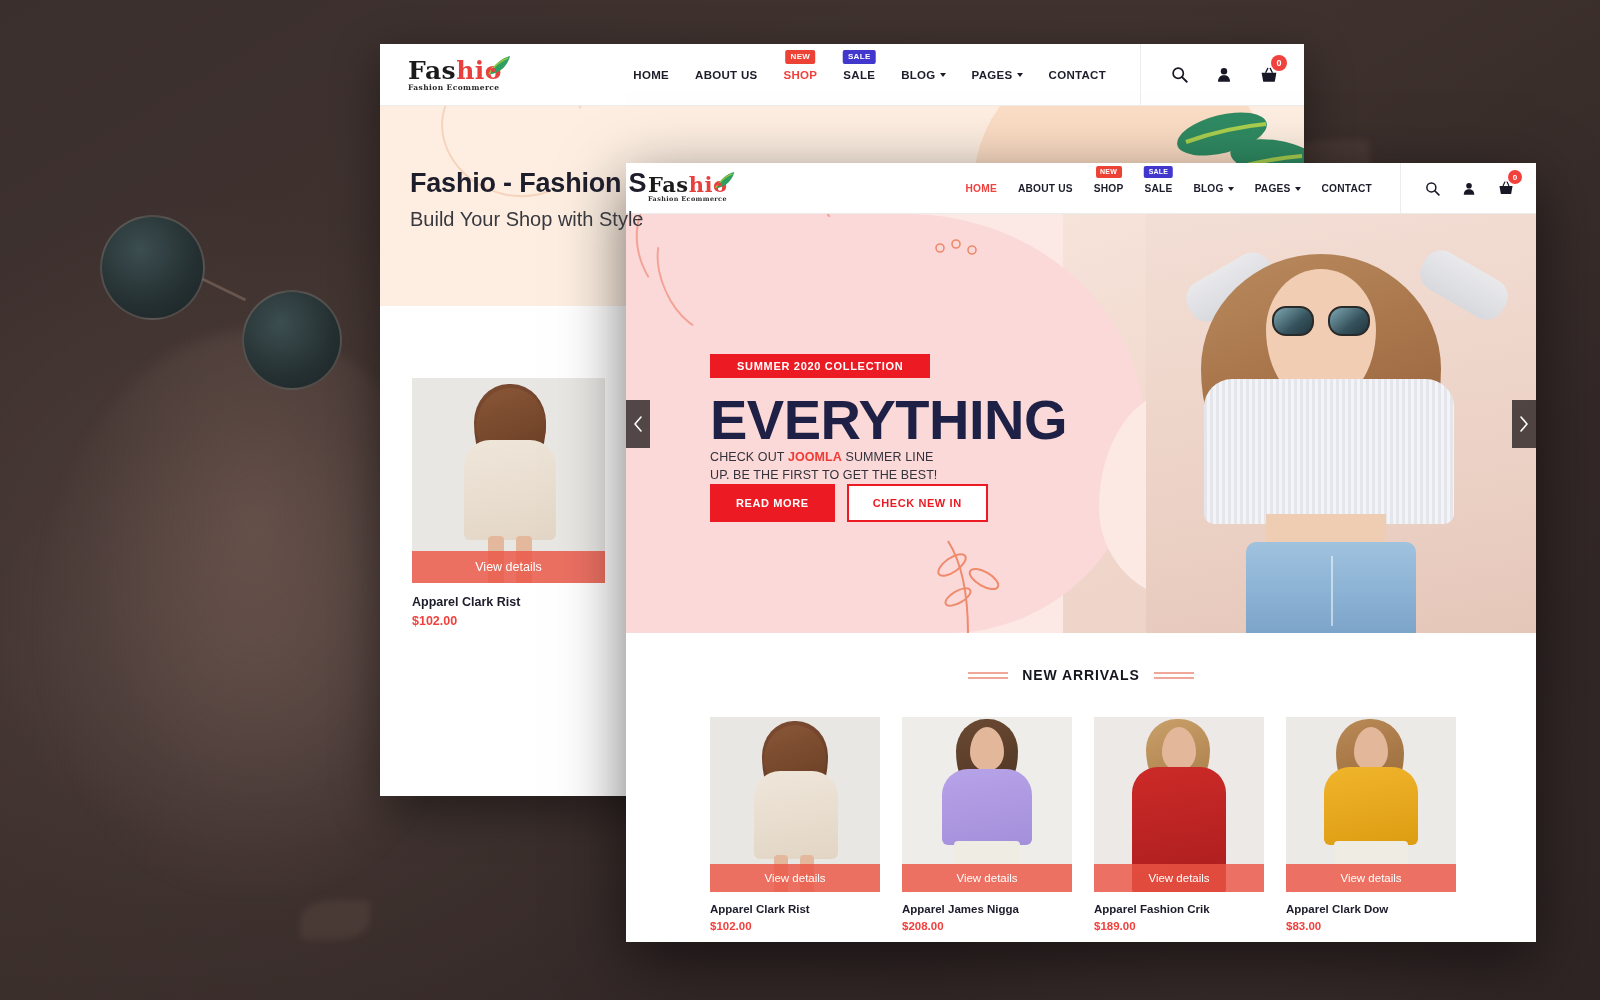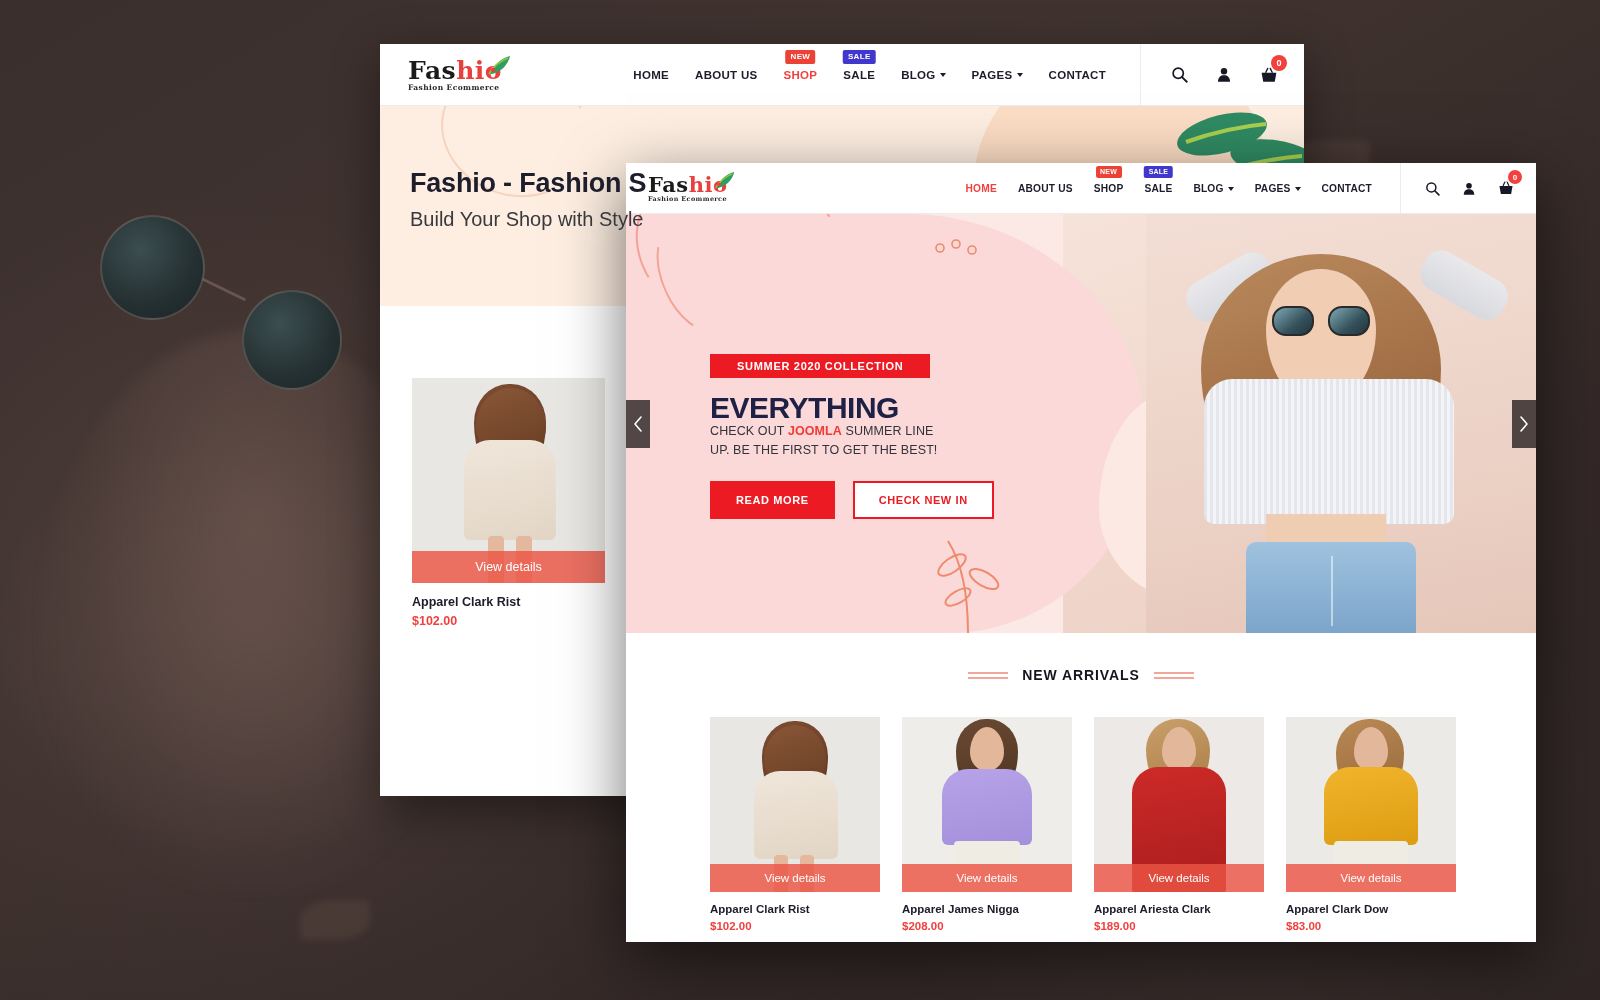--- a/index.html
+++ b/index.html
@@ -365,30 +365,30 @@
     padding: 6px 27px;
   }
   .hero-h1 {
     margin-top: 15px;
     color: #1e2145;
     font-weight: 800;
     letter-spacing: -.5px;
     line-height: .98;
   }
   .hero-h1 .l1 { display: block; font-size: 37px; }
-  .hero-h1 .l2 { display: block; font-size: 30px; margin-top: 8px; }
+  .hero-h1 .l2 { display: block; font-size: 56px; margin-top: 8px; }
   .hero-desc {
     font-size: 12.5px;
     line-height: 1.45;
     color: #32323c;
     letter-spacing: .1px;
     max-width: 230px;
   }
   .hero-desc .hl { color: #ef3b35; font-weight: 600; }
-  .hero-btns { margin-top: 22px; display: flex; gap: 18px; }
+  .hero-btns { display: flex; gap: 12px; }
   .btn {
     font-size: 11px; font-weight: 700; letter-spacing: .6px;
     padding: 11px 24px; cursor: pointer; border: 2px solid transparent;
     text-align: center;
   }
   .btn-primary { background: #ec1b23; color: #fff; }
   .btn-outline { background: #fff; color: #ec1b23; border-color: #ec1b23; }
   .slider-arrow {
     position: absolute;
     top: 50%;
@@ -714,21 +714,21 @@
         <div class="product-card">
           <div class="pc-media">
             <div class="model">
               <div class="m-bg" style="background:#ece9e6"></div>
               <div class="m-hair" style="left:52px;top:2px;width:64px;height:72px;background:linear-gradient(160deg,#caa06a,#a87c47)"></div>
               <div class="m-head" style="left:68px;top:10px;width:34px;height:44px"></div>
               <div class="m-body" style="left:38px;top:50px;width:94px;height:128px;background:linear-gradient(170deg,#cc2a28,#a81d1d)"></div>
             </div>
             <div class="pc-overlay">View details</div>
           </div>
-          <div class="pc-name">Apparel Ariesta Clark</div>
+          <div class="pc-name">Apparel Fashion Crik</div>
           <div class="pc-price">$189.00</div>
         </div>
 
         <div class="product-card">
           <div class="pc-media">
             <div class="model">
               <div class="m-bg" style="background:#eceae7"></div>
               <div class="m-hair" style="left:50px;top:2px;width:68px;height:80px;background:linear-gradient(160deg,#b98a55,#97683a)"></div>
               <div class="m-head" style="left:68px;top:10px;width:34px;height:44px"></div>
               <div class="m-body" style="left:38px;top:50px;width:94px;height:78px;background:linear-gradient(170deg,#f0b42a,#dd9d13)"></div>

